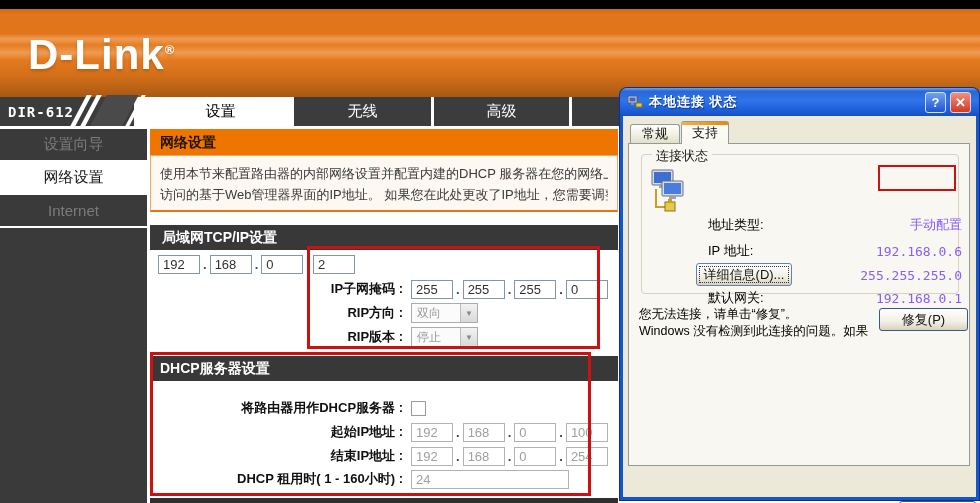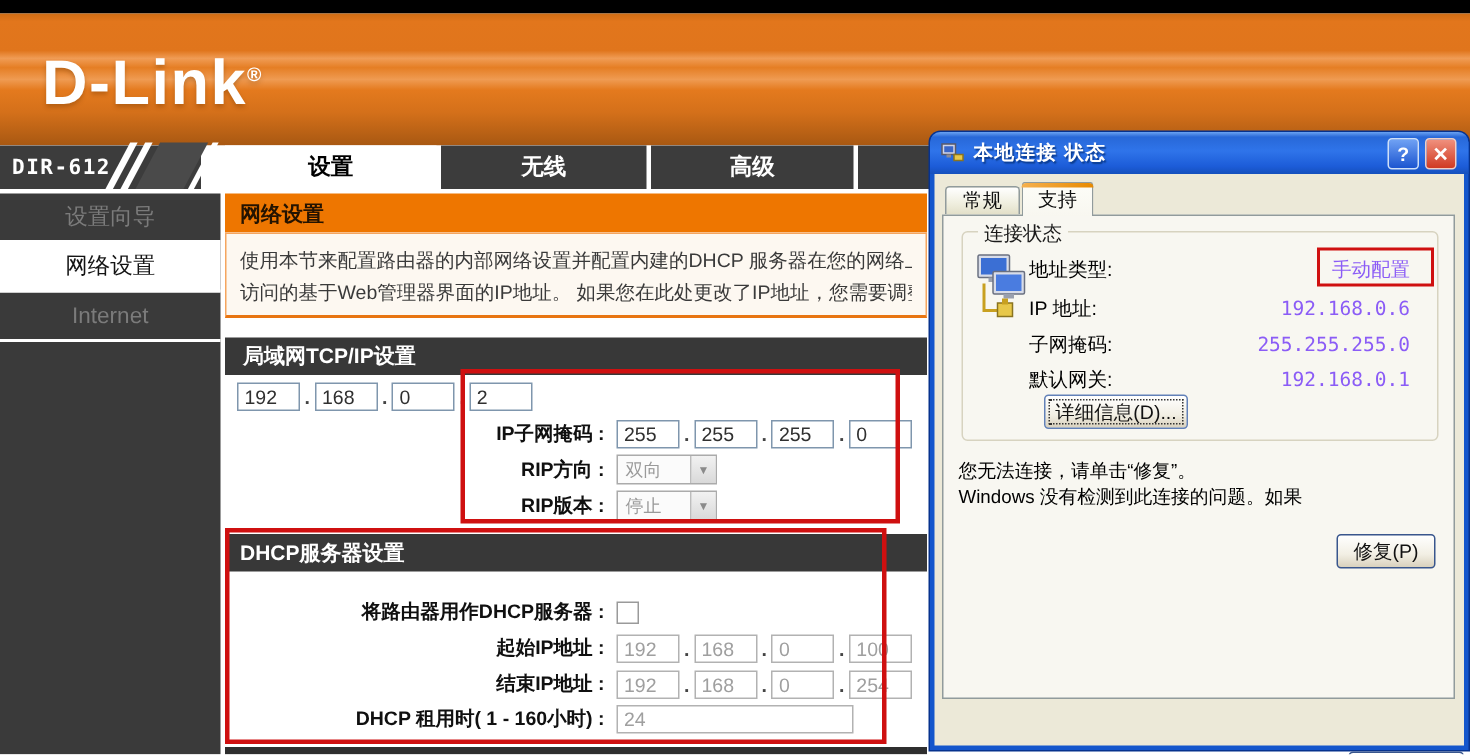--- a/index.html
+++ b/index.html
@@ -14,21 +14,21 @@
   .logo sup { font-size:13px; font-weight:bold; vertical-align:super; }
 
   
   .tabbar { position:absolute; left:0; top:97px; width:980px; height:29px; background:#fff; }
   .model-cell { position:absolute; left:0; top:0; width:134px; height:29px; background:#3c3c3c; }
   .model-text { position:absolute; left:8px; top:7px; color:#fff; font-family:"DejaVu Sans Mono",monospace; font-size:14px; font-weight:bold; letter-spacing:1px; }
   .stripe { position:absolute; top:-2px; height:33px; background:#fff; transform:skewX(-28deg); }
   .stripe.s1 { left:78px; width:5px; } .stripe.s2 { left:88px; width:5px; }
   .stripe-block { position:absolute; left:98px; top:-2px; width:32px; height:33px; background:#4a4a4a; transform:skewX(-28deg); }
   .stripe.s3 { left:133px; width:4px; }
-  .nav-tab { position:absolute; top:0; height:29px; background:#3c3c3c; color:#fff; font-size:15px; font-weight:bold; display:flex; align-items:center; justify-content:center; cursor:pointer; }
+  .nav-tab { position:absolute; top:0; height:29px; background:#3c3c3c; color:#fff; font-size:15px; font-weight:normal; display:flex; align-items:center; justify-content:center; cursor:pointer; }
   .nav-tab.active { background:#fff; color:#000; }
   .nt1 { left:150px; width:141px; } .nt2 { left:294px; width:137px; } .nt3 { left:434px; width:135px; } .nt4 { left:572px; width:408px; }
 
   .tab-sep { position:absolute; left:0; top:126px; width:980px; height:3px; background:#fff; }
 
   
   .sidebar { position:absolute; left:0; top:129px; width:147px; height:374px; background:#3a3a3a; }
   .side-item { height:33px; border-bottom:2px solid #fff; display:flex; align-items:center; justify-content:center; font-size:15px; color:#7b7b7b; cursor:pointer; }
   .side-item.active { background:#fff; color:#141414; }
 
@@ -71,29 +71,29 @@
 
   .xp-tab { position:absolute; border:1px solid #919b9c; border-bottom:none; border-radius:3px 3px 0 0; background:linear-gradient(180deg,#fff,#efeede 60%,#e2dfc8); font-size:13px; color:#111; display:flex; align-items:center; justify-content:center; cursor:pointer; z-index:2; }
   .xp-tab.t1 { left:7px; top:8px; width:50px; height:19px; }
   .xp-tab.t2 { left:58px; top:5px; width:48px; height:23px; background:linear-gradient(180deg,#fdfdf8,#f8f7f0); z-index:4; }
   .xp-tab.t2::before { content:""; position:absolute; top:0; left:-1px; right:-1px; height:3px; background:linear-gradient(90deg,#f5b04e,#e88a00); border-radius:3px 3px 0 0; }
 
   .xp-page { position:absolute; left:5px; top:27px; width:342px; height:323px; background:#f8f7f1; border:1px solid #919b9c; z-index:3; }
   .grp { position:absolute; left:12px; top:10px; width:318px; height:140px; border:1px solid #d7d3c0; border-radius:4px; }
   .grp-title { position:absolute; left:10px; top:-8px; background:#f8f7f1; padding:0 4px; font-size:13px; color:#1a1a1a; }
   .grp-icon { position:absolute; left:8px; top:14px; }
-  .grow { position:absolute; left:44px; width:254px; height:18px; display:flex; align-items:center; }
+  .grow { position:absolute; left:66px; width:254px; height:18px; display:flex; align-items:center;margin-top:45px; }
   .grow .gl { font-size:13px; color:#000; }
   .grow .gv { margin-left:auto; font-family:"DejaVu Sans Mono",monospace; font-size:13px; color:#8b5cf6; }
   .rb-type { position:absolute; left:236px; top:10px; width:78px; height:26px; border:2px solid #cf1010; z-index:6; pointer-events:none; }
 
   .xp-btn { position:absolute; background:linear-gradient(180deg,#ffffff 0%,#f2efe4 60%,#d9d1bd 100%); border:1px solid #39568d; border-radius:3px; font-size:13px; color:#111; display:flex; align-items:center; justify-content:center; cursor:pointer; }
   .btn-details { left:54px; top:108px; width:96px; height:23px; outline:1px dotted #333; outline-offset:-4px; border-color:#6281b8; }
   .notice { position:absolute; left:10px; top:162px; width:246px; font-size:12.5px; color:#000; line-height:17px; }
-  .btn-repair { left:262px; top:164px; width:66px; height:23px;margin-top:48px; }
+  .btn-repair { left:250px; top:164px; width:89px; height:23px; }
   .btn-close { left:276px; top:385px; width:77px; height:23px; }
 </style>
 </head>
 <body>
 
 <div id="stage">
 
   <div class="topbar"></div>
 
   <div class="banner">

